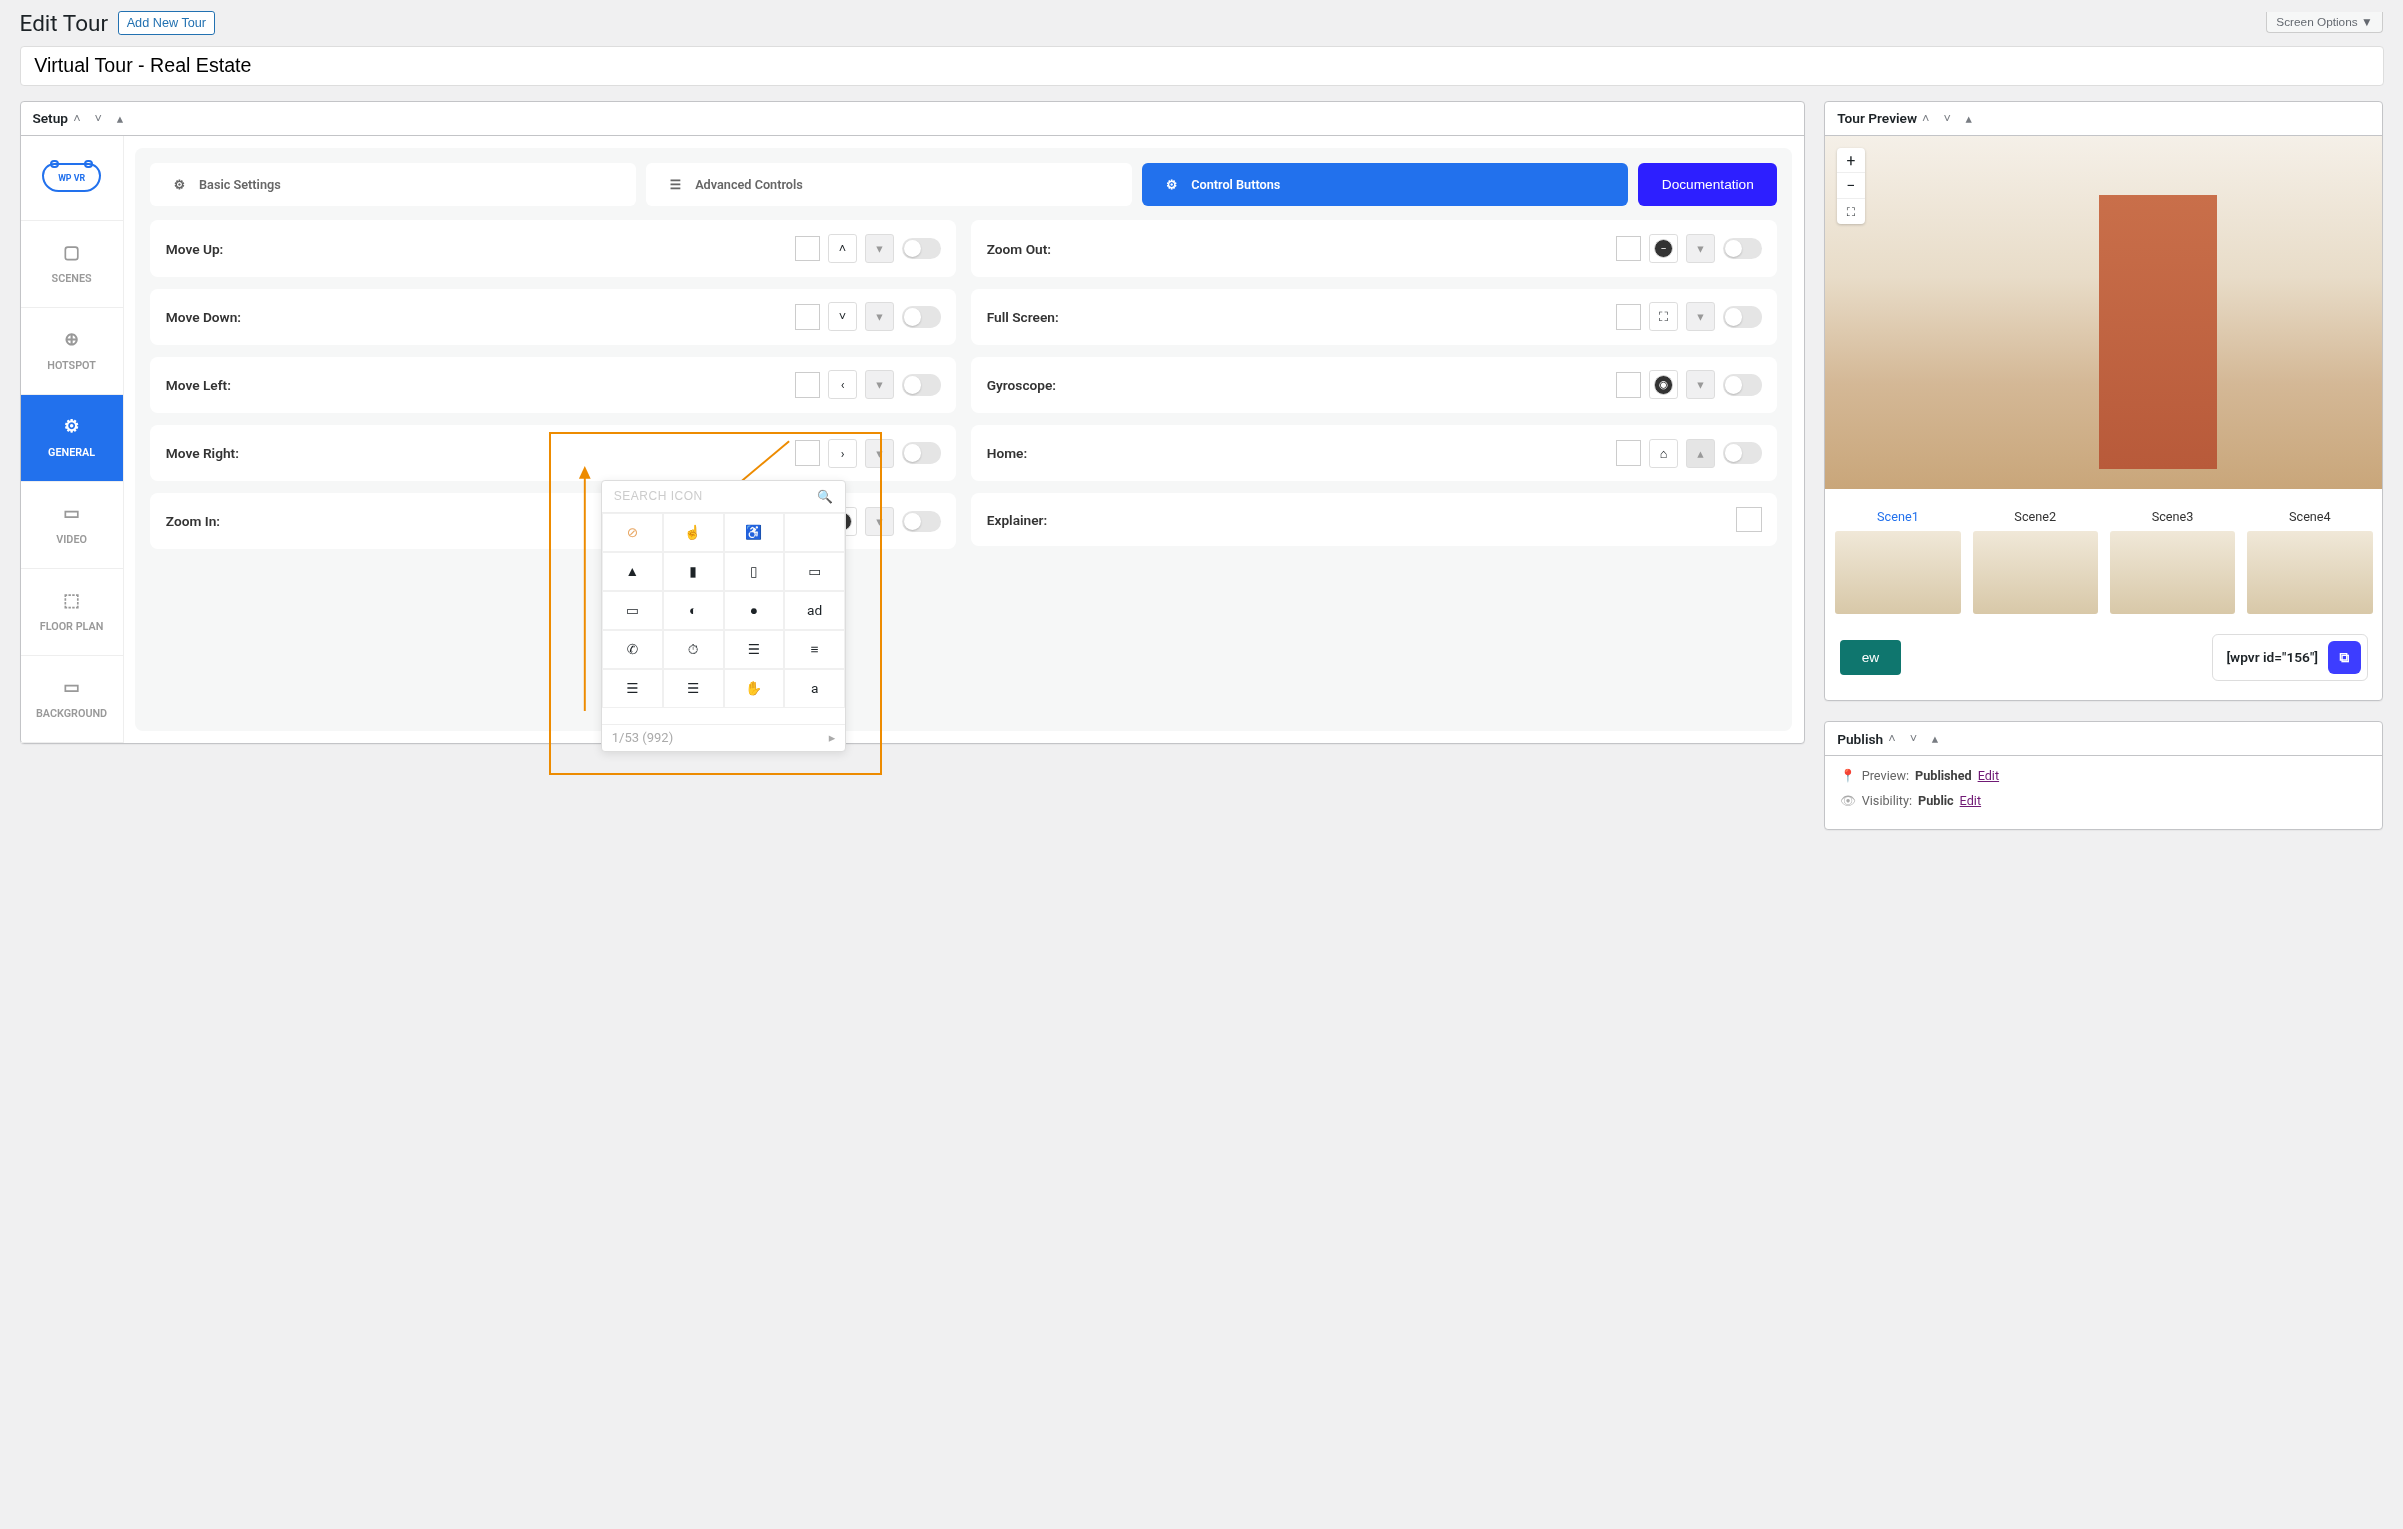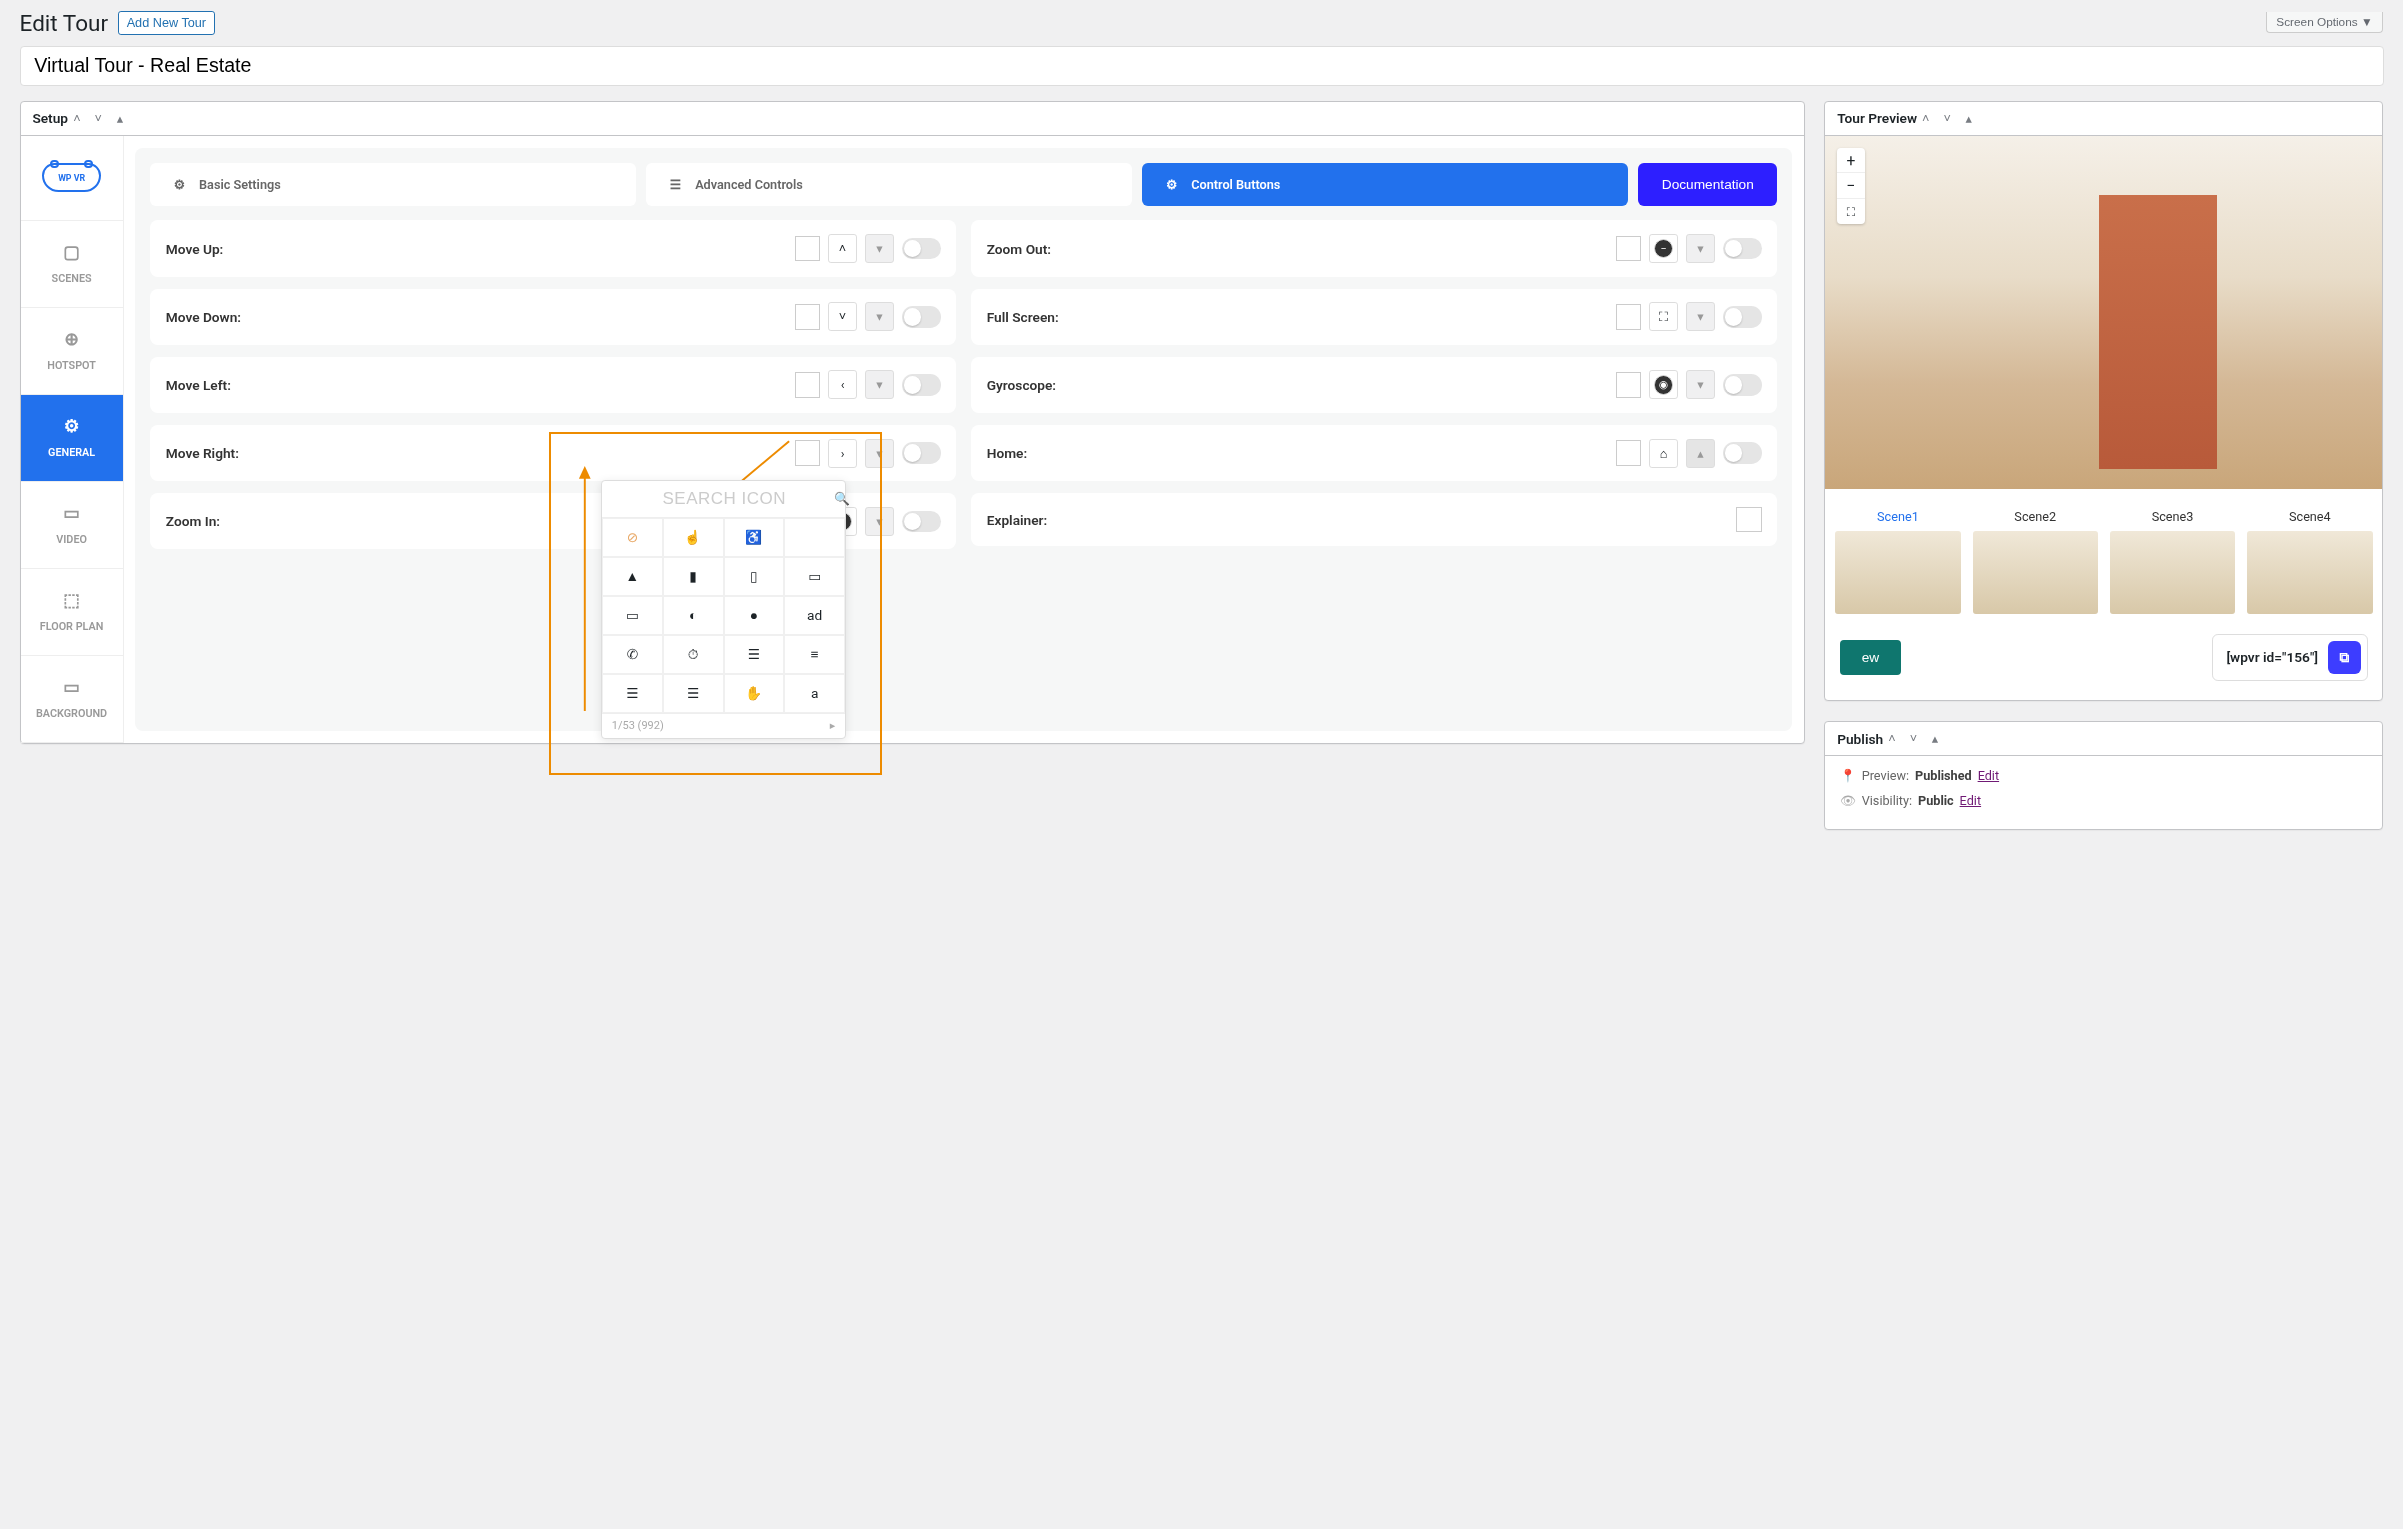--- a/index.html
+++ b/index.html
@@ -48,26 +48,26 @@
 .control-widgets { display: flex; align-items: center; gap: 7.8px; }
 .color-box { width: 25.5px; height: 25.5px; border: 1px solid #ccc; cursor: pointer; }
 .icon-btn { width: 29px; height: 29px; border: 1px solid #ddd; background: #fff; display: flex; align-items: center; justify-content: center; cursor: pointer; border-radius: 2.9px; font-size: 12.7px; }
 .dd-btn { width: 29px; height: 29px; border: 1px solid #ddd; background: #f0f0f1; display: flex; align-items: center; justify-content: center; cursor: pointer; border-radius: 2.9px; color: #999; }
 .icon-btn.filled { background: #333; color: #fff; border-radius: 50%; width: 19.6px; height: 19.6px; font-size: 10.8px; }
 .toggle { width: 39px; height: 21.6px; background: #e5e5e5; border-radius: 10.8px; position: relative; cursor: pointer; }
 .toggle::after { content: ''; position: absolute; width: 17.6px; height: 17.6px; background: #fff; border-radius: 50%; top: 2px; left: 2px; box-shadow: 0 1px 2px rgba(0,0,0,.2); }
 
 .icon-picker { position: absolute; top: 480px; left: 601px; width: 245px; background: #fff; border: 1px solid #ddd; border-radius: 3.9px; box-shadow: 0 2px 9.8px rgba(0,0,0,.1); z-index: 100; }
 .icon-search { display: flex; align-items: center; padding: 7.8px 11.8px; border-bottom: 1px solid #eee; }
-.icon-search input { flex: 1; border: none; outline: none; font-size: 17px; color: #999; text-align: center; }
+.icon-search input { flex: 1; border: none; outline: none; font-size: 12px; color: #999; }
 .icon-search input::placeholder { color: #ccc; text-transform: uppercase; letter-spacing: 0.5px; }
 .icon-grid { display: grid; grid-template-columns: repeat(4, 1fr); }
 .icon-cell { height: 39px; display: flex; align-items: center; justify-content: center; border: 1px solid #f0f0f0; cursor: pointer; font-size: 13.7px; }
 .icon-cell:first-child { color: #e8a764; }
-.icon-footer { padding: 5.9px 9.8px; font-size: 11px; color: #aaa; display: flex; justify-content: space-between; border-top: 1px solid #eee; }
+.icon-footer { padding: 5.9px 9.8px; font-size: 13px; color: #aaa; display: flex; justify-content: space-between; border-top: 1px solid #eee; margin-top: 16px; }
 
 .annotation-box { position: absolute; top: 432px; left: 549px; width: 333px; height: 343px; border: 2px solid #ed8b00; pointer-events: none; z-index: 90; }
 .arrow1 { position: absolute; top: 436px; left: 706px; width: 88px; height: 74px; z-index: 95; pointer-events: none; }
 .arrow2 { position: absolute; top: 461px; left: 575px; width: 19.6px; height: 255px; z-index: 95; pointer-events: none; }
 
 .preview-img { width: 100%; height: 353px; background: linear-gradient(180deg, #f5f0e8 0%, #e8dcc8 40%, #d4b896 70%, #c9a67a 100%); position: relative; }
 .brick-wall { position: absolute; left: 274px; top: 59px; width: 118px; height: 274px; background: linear-gradient(#c96f4a, #b85a3a); }
 .preview-controls { position: absolute; top: 11.8px; left: 11.8px; background: #fff; border-radius: 3.9px; display: flex; flex-direction: column; box-shadow: 0 1px 2.9px rgba(0,0,0,.2); }
 .preview-controls span { width: 27.4px; height: 25.5px; display: flex; align-items: center; justify-content: center; cursor: pointer; font-size: 15.7px; border-bottom: 1px solid #eee; }
 .preview-controls span:last-child { border-bottom: none; font-size: 11.8px; }

